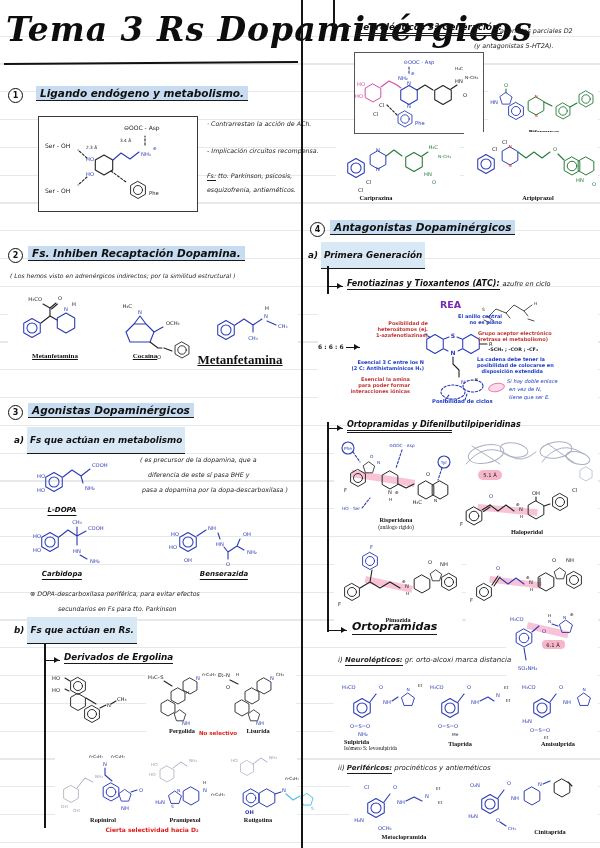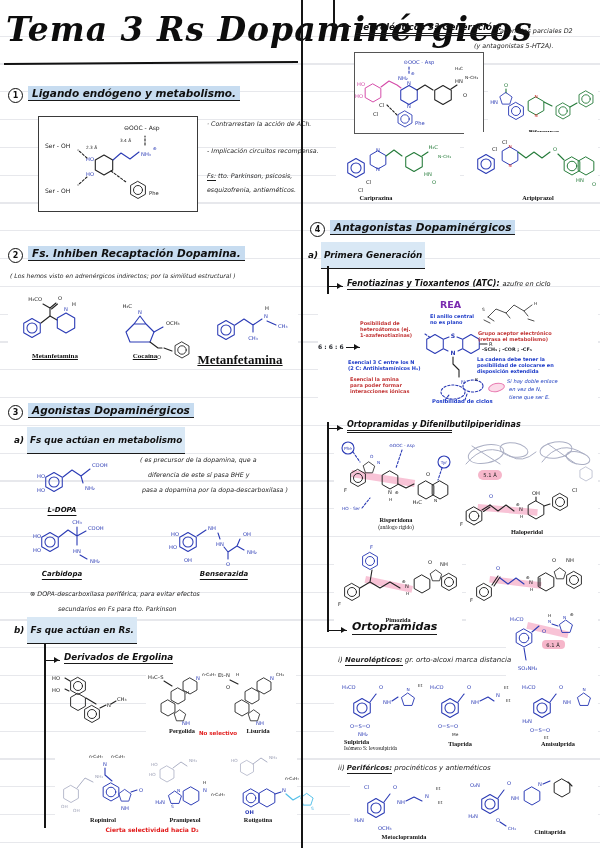--- a/index.html
+++ b/index.html
@@ -16,21 +16,21 @@
 .hd2{position:absolute;white-space:nowrap;color:#101010;font:italic 600 8.8px "DejaVu Sans",sans-serif}
 .hlA{background:#c7dcf0;padding:1px 4px 1px 4px;border-bottom:1.3px solid #1a1a1a}
 .hlB{background:#d9e8f5;padding:8px 3px;border-bottom:1.2px solid #1a1a1a}
 .ul{border-bottom:1.2px solid #1a1a1a;padding-bottom:1px}
 .dul{border-bottom:3px double #1a1a1a;padding-bottom:1px}
 .hand{position:absolute;white-space:nowrap;font:italic 6.3px "DejaVu Sans",sans-serif;color:#1d1d1d}
 .cap{position:absolute;transform:translateX(-50%);white-space:nowrap;font:bold 6.3px "Liberation Serif",serif;color:#111}
 .capu{text-decoration:underline}
 .capi{position:absolute;transform:translateX(-50%);white-space:nowrap;font:italic bold 7px "DejaVu Sans",sans-serif;color:#111;border-bottom:1px solid #111;padding-bottom:1px}
 .red{color:#e11818;font-family:"DejaVu Sans",sans-serif}
-.ann{position:absolute;text-align:left;line-height:1.28;font:bold 5px "DejaVu Sans",sans-serif;color:#1d3bc8;white-space:nowrap;transform-origin:0 0}
+.ann{position:absolute;text-align:right;line-height:1.28;font:bold 5px "DejaVu Sans",sans-serif;color:#1d3bc8;white-space:nowrap;transform-origin:0 0}
 .annr{color:#c23535}
 .annk{color:#25282e;font-weight:600}
 .wp{position:absolute;background:#fff}
 .box{position:absolute;border:1.5px solid #3a3a3a;background:#fff}
 svg{overflow:visible}
 .mol{position:absolute}
 .mol *{fill:none;stroke-width:1.1;stroke-linecap:round;stroke-linejoin:round}
 .mol .b{stroke:#2b3bb5}.mol .k{stroke:#222}.mol .g{stroke:#237a38}.mol .m{stroke:#d44aa8}
 .mol .y{stroke:#abafc4;stroke-width:1}.mol .c{stroke:#53bfe8;stroke-width:1.2}
 .mol text{font:5.2px "DejaVu Sans",sans-serif;stroke:none;fill:#2b3bb5}
@@ -55,21 +55,21 @@
       </g>
 </defs>
 </svg>
 
 <div id="pg">
 
   <div id="title">Tema 3 Rs Dopaminérgicos</div>
   <div class="tul" style="left:4px;top:62px;width:294px;transform:rotate(-.4deg)"></div>
 
   <div class="cn" style="left:8px;top:88px">1</div>
-  <div class="hd" style="left:28px;top:87px"><span class="hlA">Ligando endógeno y metabolismo.</span></div>
+  <div class="hd" style="left:36px;top:87px"><span class="hlA">Ligando endógeno y metabolismo.</span></div>
 
   <div class="box" style="left:38px;top:116px;width:158px;height:94px">
     <svg class="mol" style="left:3px;top:2px" width="152" height="88">
       <ellipse cx="24" cy="16" rx="26" ry="16" fill="#f5dcdd" stroke="none"></ellipse>
       <ellipse cx="126" cy="18" rx="28" ry="20" fill="#f5dcdd" stroke="none"></ellipse>
       <ellipse cx="28" cy="72" rx="30" ry="15" fill="#f5dcdd" stroke="none"></ellipse>
       <ellipse cx="118" cy="72" rx="32" ry="16" fill="#f5dcdd" stroke="none"></ellipse>
       <ellipse cx="76" cy="46" rx="16" ry="26" fill="#f5dcdd" stroke="none"></ellipse>
       <use href="#hx" class="k" transform="translate(62,46)"></use>
       <text class="b2" x="52" y="42" text-anchor="end">HO</text>

